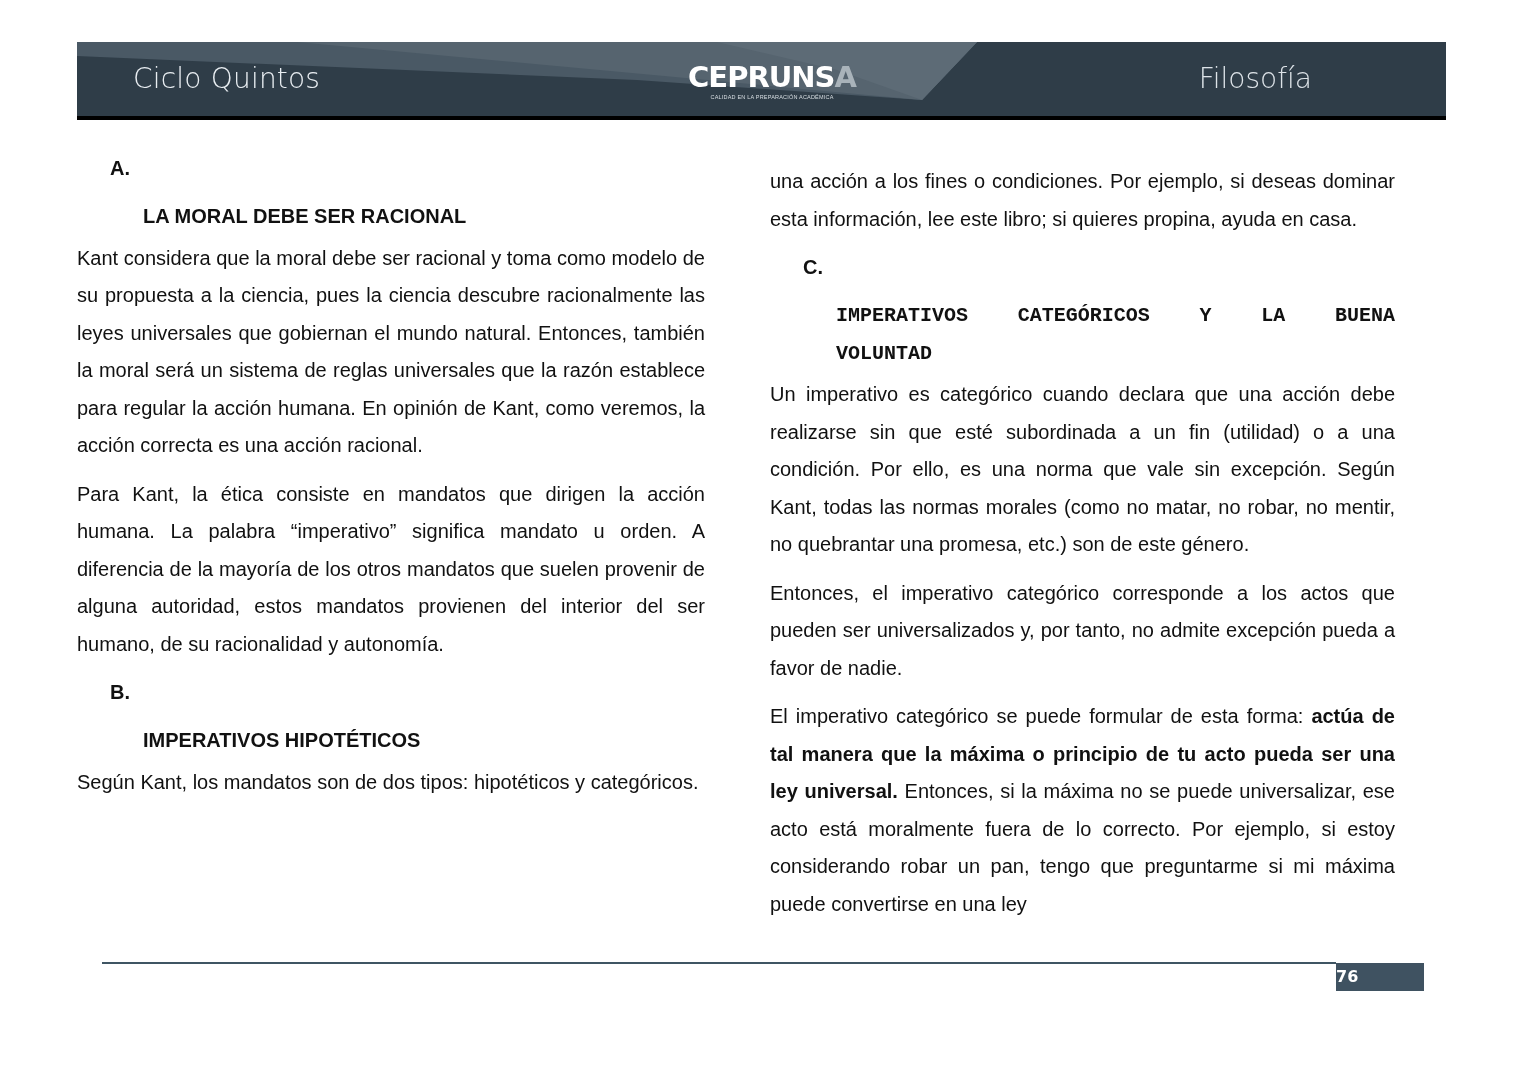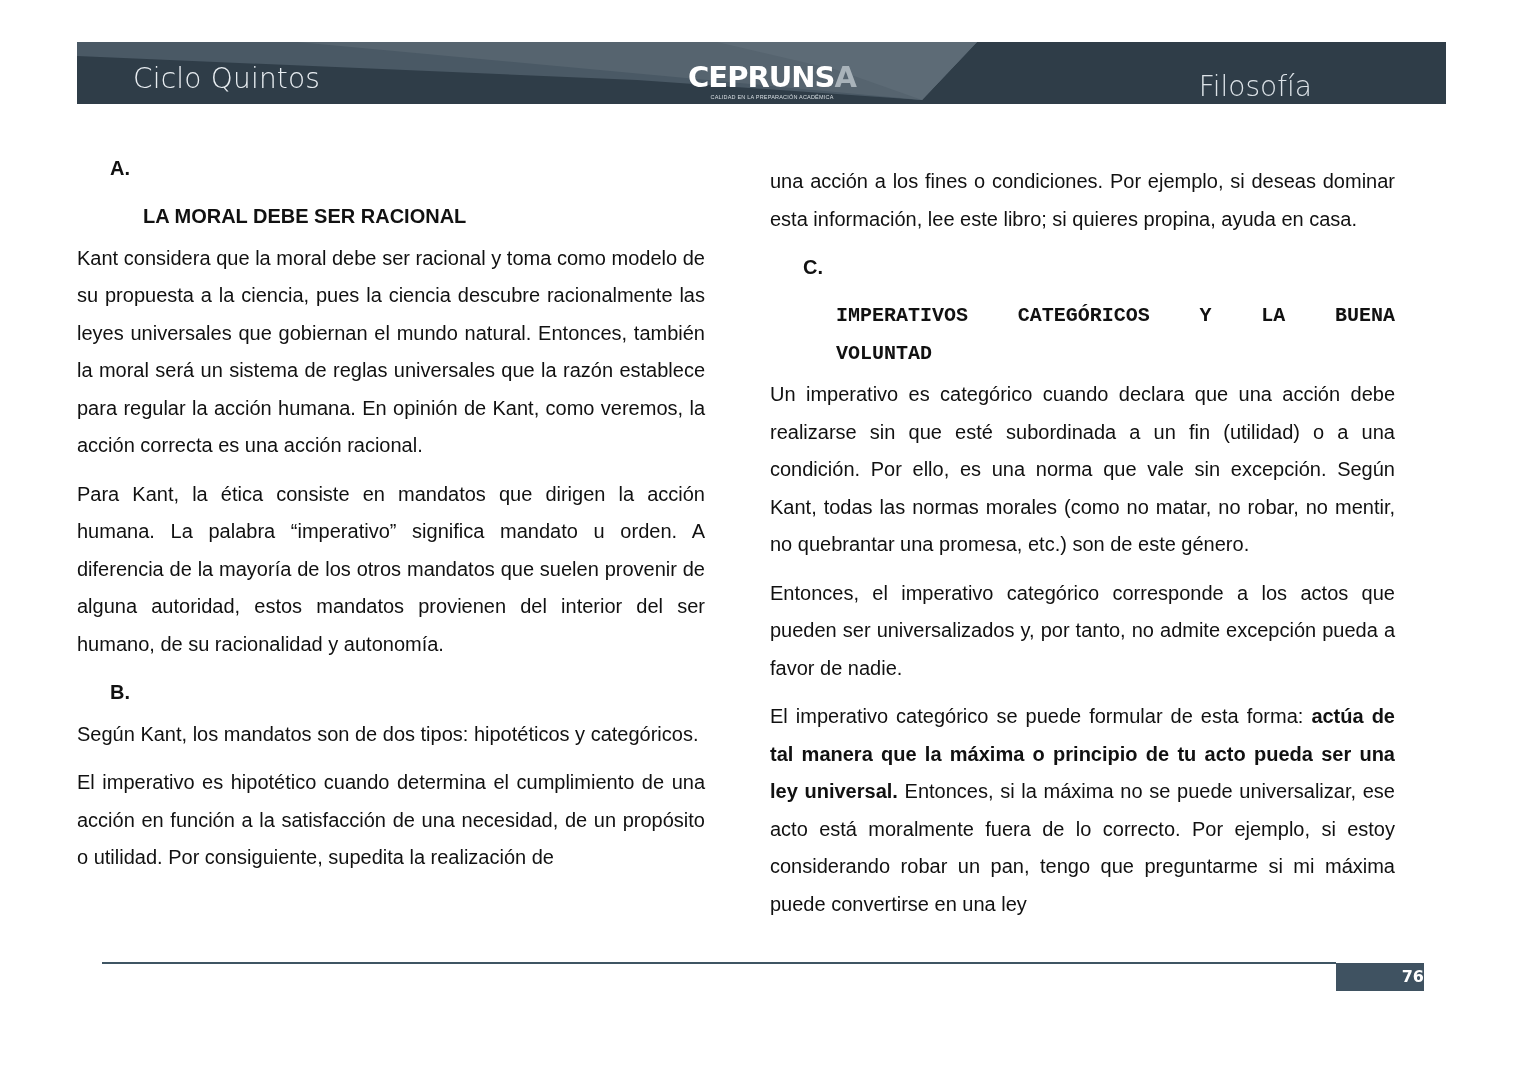--- a/index.html
+++ b/index.html
@@ -1,31 +1,31 @@
 <!DOCTYPE html>
 <html><head>
   <meta charset="utf-8">
   <style>
     * { margin: 0; padding: 0; box-sizing: border-box; }
     html, body { width: 1527px; height: 1080px; background: #ffffff; overflow: hidden; }
     body { position: relative; font-family: "Liberation Sans", sans-serif; color: #111; }
 
     .header {
-      position: absolute; left: 77px; top: 42px; width: 1369px; height: 62px;
-      background: #14532d; overflow: hidden;
+      position: absolute; left: 77px; top: 42px; width: 1369px; height: 78px;
+      background: #000000; overflow: hidden;
     }
     .header svg.bg { position: absolute; left: 0; top: 0; width: 1369px; height: 74px; }
     .header .left-title {
       position: absolute; left: 56px; top: 20px;
       font-family: "DejaVu Sans", sans-serif; font-weight: 300;
       font-size: 28px; color: #e9eef2; letter-spacing: 0.2px;
       font-stretch: condensed;
     }
     .header .right-title {
-      position: absolute; right: 134px; top: 28px;
+      position: absolute; right: 134px; top: 20px;
       font-family: "DejaVu Sans", sans-serif; font-weight: 300;
       font-size: 28px; color: #dde3e8;
     }
     .logo { position: absolute; left: 610px; top: 20px; width: 170px; height: 44px; text-align: center; }
     .logo .brand {
       display: block; font-family: "DejaVu Sans", sans-serif; font-size: 29px; line-height: 30px;
       color: #ffffff; letter-spacing: -1px; font-weight: 700;
     }
     .logo .brand .tail { color: #a9b3ba; }
     .logo .tagline {
@@ -45,21 +45,21 @@
     .col h2 .title { flex: 1; text-align: justify; text-align-last: left; margin-top: 48px; }
     .col h2.wide .title { text-align: justify; font-family: Liberation Mono, monospace; }
     .col h2.wide .title .line1 { display: block; text-align: justify; text-align-last: justify; }
     .col .cont { margin-top: 13px; }
     b { font-weight: 700; }
 
     .footer-line { position: absolute; left: 102px; top: 962px; width: 1234px; height: 2px; background: #3f5563; }
     .page-num {
       position: absolute; left: 1336px; top: 963px; width: 88px; height: 28px;
       background: #3f5261; color: #ffffff; font-family: "DejaVu Sans", sans-serif;
-      font-weight: 700; font-size: 16px; line-height: 28px; text-align: right;
+      font-weight: 700; font-size: 16px; line-height: 28px; text-align: left;
     }
   </style>
 </head>
 <body>
 
 <div class="header">
   <svg class="bg" viewBox="0 0 1369 74" preserveAspectRatio="none">
     <rect x="0" y="0" width="1369" height="74" fill="#2f3d48"></rect>
     <polygon points="0,0 900,0 845,58 560,38 0,14" fill="#4a5965"></polygon>
     <polygon points="220,0 900,0 845,58" fill="#56646f"></polygon>
@@ -75,23 +75,23 @@
 
 <div class="col left">
   <h2>
     <span class="letter">A.</span>
     <span class="title">LA MORAL DEBE SER RACIONAL</span>
   </h2>
   <p>Kant considera que la moral debe ser racional y toma como modelo de su propuesta a la ciencia, pues la ciencia descubre racionalmente las leyes universales que gobiernan el mundo natural. Entonces, también la moral será un sistema de reglas universales que la razón establece para regular la acción humana. En opinión de Kant, como veremos, la acción correcta es una acción racional.</p>
   <p>Para Kant, la ética consiste en mandatos que dirigen la acción humana. La palabra “imperativo” significa mandato u orden. A diferencia de la mayoría de los otros mandatos que suelen provenir de alguna autoridad, estos mandatos provienen del interior del ser humano, de su racionalidad y autonomía.</p>
   <h2>
     <span class="letter">B.</span>
+    <span class="title">IMPERATIVOS HIPOTÉTICOS</span>
   </h2>
   <p>Según Kant, los mandatos son de dos tipos: hipotéticos y categóricos.</p>
-  <p>El imperativo es hipotético cuando determina el cumplimiento de una acción en función a la satisfacción de una necesidad, de un propósito o utilidad. Por consiguiente, supedita la realización de</p>
 </div>
 
 <div class="col right">
   <p class="cont">una acción a los fines o condiciones. Por ejemplo, si deseas dominar esta información, lee este libro; si quieres propina, ayuda en casa.</p>
   <h2 class="wide">
     <span class="letter">C.</span>
     <span class="title">
       <span class="line1">IMPERATIVOS CATEGÓRICOS Y LA BUENA</span>
       <span>VOLUNTAD</span>
     </span>

